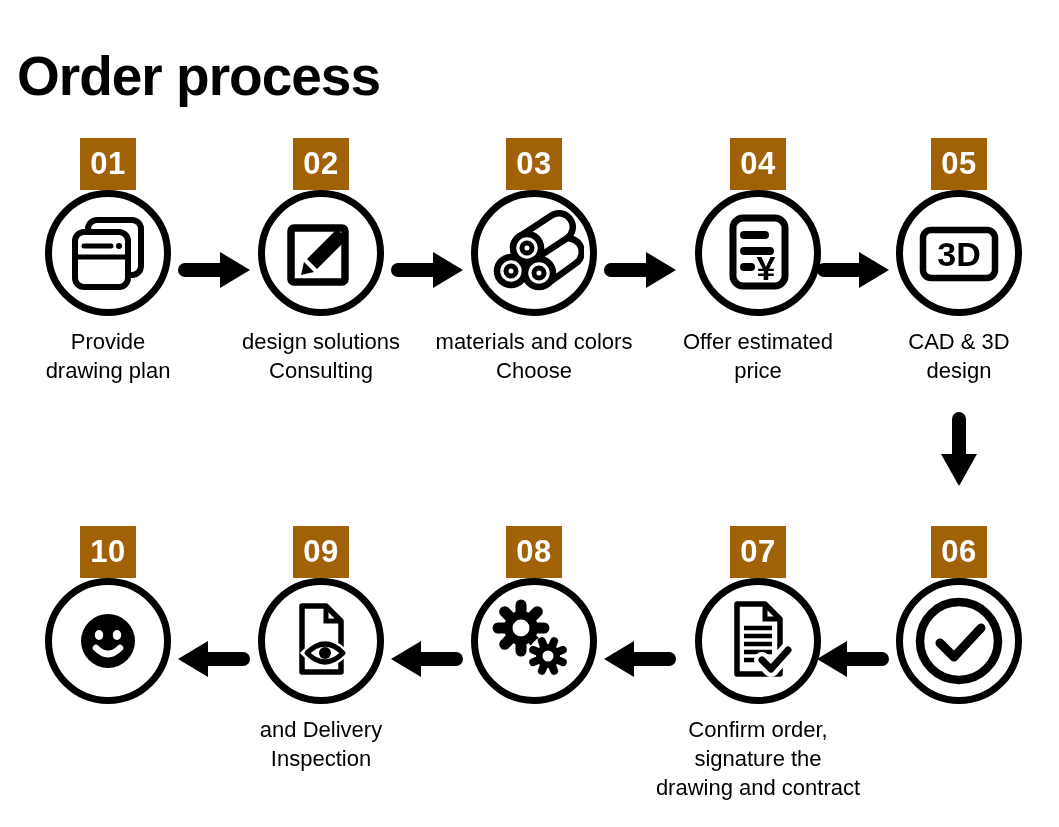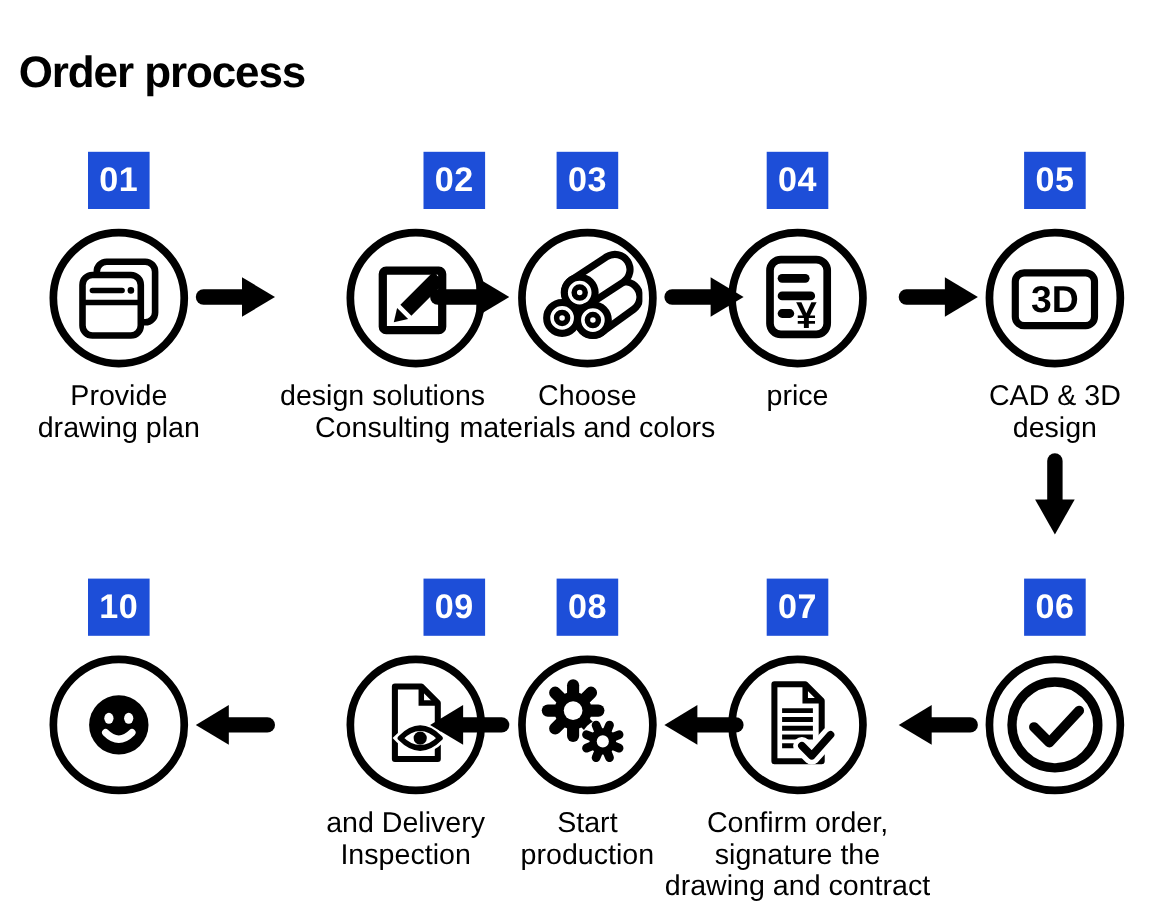--- a/index.html
+++ b/index.html
@@ -9,66 +9,66 @@
     height: 827px;
     background: #ffffff;
     font-family: "Liberation Sans", sans-serif;
     color: #000;
     overflow: hidden;
   }
   .title {
     position: absolute;
     left: 17px;
     top: 44px;
-    font-size: 40px;
+    font-size: 55px;
     font-weight: bold;
     letter-spacing: -1px;
     white-space: nowrap;
   }
   .step {
     position: absolute;
     width: 240px;
     display: flex;
     flex-direction: column;
     align-items: center;
   }
   .r1 { top: 138px; }
   .r2 { top: 526px; }
   .c1 { left: -12px; }
-  .c2 { left: 201px; align-items: flex-end; }
+  .c2 { left: 201px; }
   .c3 { left: 414px; }
-  .c4 { left: 605px; align-items: center; }
+  .c4 { left: 638px; align-items: center; }
   .c5 { left: 839px; }
   .badge {
     width: 56px;
     height: 52px;
-    background: #1d4ed8;
+    background: #a16207;
     color: #fff;
     font-size: 31px;
     font-weight: bold;
     display: flex;
     align-items: center;
     justify-content: center;
-    margin-bottom: 18px;
+    margin-bottom: 0;
     letter-spacing: 0.5px;
   }
   .circle {
     width: 126px;
     height: 126px;
     box-sizing: border-box;
     border: 7px solid #000;
     border-radius: 50%;
     background: #fff;
     display: flex;
     align-items: center;
     justify-content: center;
     margin-bottom: 11px;
   }
   .label {
-    font-size: 26px;
+    font-size: 22px;
     line-height: 29px;
     text-align: center;
     white-space: nowrap;
   }
   .arrow { position: absolute; }
 </style>
 </head>
 <body>
 
 <div class="canvas">
@@ -119,37 +119,38 @@
         </g>
         <circle cx="43" cy="45" r="14" fill="#fff" stroke="#000" stroke-width="6.5"></circle>
         <circle cx="43" cy="45" r="5" fill="#fff" stroke="#000" stroke-width="5"></circle>
         <circle cx="27" cy="68" r="14" fill="#fff" stroke="#000" stroke-width="6.5"></circle>
         <circle cx="27" cy="68" r="5" fill="#fff" stroke="#000" stroke-width="5"></circle>
         <circle cx="55" cy="70" r="14" fill="#fff" stroke="#000" stroke-width="6.5"></circle>
         <circle cx="55" cy="70" r="5" fill="#fff" stroke="#000" stroke-width="5"></circle>
       </svg>
     </div>
     <div class="label">
+      <div>materials and colors</div>
       <div>Choose</div>
-      <div>materials and colors</div>
     </div>
   </div>
 
   <div class="step r1 c4">
     <div class="badge">04</div>
     <div class="circle">
       <svg width="100" height="100" viewBox="0 0 100 100">
         <rect x="25" y="15" width="52" height="68" rx="10" fill="none" stroke="#000" stroke-width="7"></rect>
         <line x1="36" y1="32" x2="57" y2="32" stroke="#000" stroke-width="8" stroke-linecap="round"></line>
         <line x1="36" y1="48" x2="62" y2="48" stroke="#000" stroke-width="8" stroke-linecap="round"></line>
         <line x1="36" y1="64" x2="43" y2="64" stroke="#000" stroke-width="8" stroke-linecap="round"></line>
         <text x="58" y="77" font-size="34" font-weight="bold" text-anchor="middle" fill="#000" font-family="Liberation Sans, sans-serif">¥</text>
       </svg>
     </div>
     <div class="label">
+      <div>Offer estimated</div>
       <div>price</div>
     </div>
   </div>
 
   <div class="step r1 c5">
     <div class="badge">05</div>
     <div class="circle">
       <svg width="100" height="100" viewBox="0 0 100 100">
         <rect x="14" y="27" width="72" height="48" rx="8" fill="none" stroke="#000" stroke-width="6.5"></rect>
         <text x="50" y="63" font-size="34" font-weight="bold" text-anchor="middle" fill="#000" font-family="Liberation Sans, sans-serif">3D</text>
@@ -239,24 +240,20 @@
           <line x1="55.7" y1="61.6" x2="49.2" y2="58.9"></line>
           <line x1="55.7" y1="68.4" x2="49.2" y2="71.1"></line>
           <line x1="60.6" y1="73.3" x2="57.9" y2="79.8"></line>
           <line x1="67.4" y1="73.3" x2="70.1" y2="79.8"></line>
           <line x1="72.3" y1="68.4" x2="78.8" y2="71.1"></line>
         </g>
         <circle cx="64" cy="65" r="12" fill="#000"></circle>
         <circle cx="64" cy="65" r="5.5" fill="#fff"></circle>
       </svg>
     </div>
-    <div class="label">
-      <div>Start</div>
-      <div>production</div>
-    </div>
   </div>
 
   <div class="step r2 c2">
     <div class="badge">09</div>
     <div class="circle">
       <svg width="100" height="100" viewBox="0 0 100 100">
         <path d="M31,15 H55 L70,30 V81 H31 Z" fill="#fff" stroke="#000" stroke-width="5.5" stroke-linejoin="round"></path>
         <path d="M55,15 V30 H70" fill="none" stroke="#000" stroke-width="5"></path>
         <path d="M36,62 Q54,44 72,62 Q54,80 36,62 Z" fill="#fff" stroke="#fff" stroke-width="10"></path>
         <path d="M36,62 Q54,44 72,62 Q54,80 36,62 Z" fill="#fff" stroke="#000" stroke-width="5" stroke-linejoin="round"></path>

